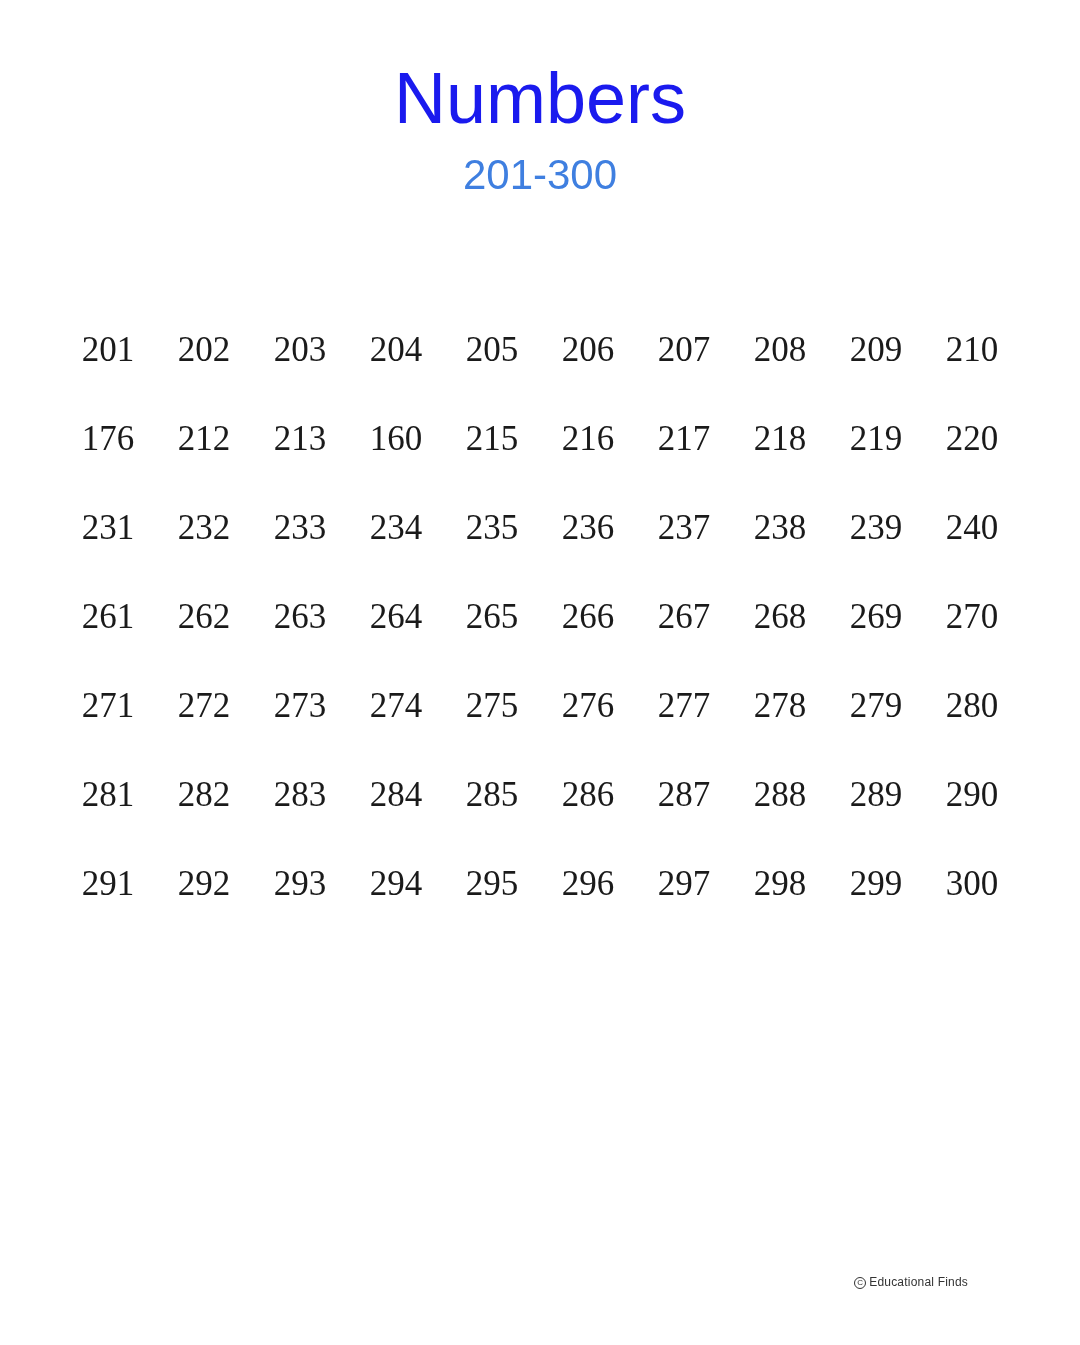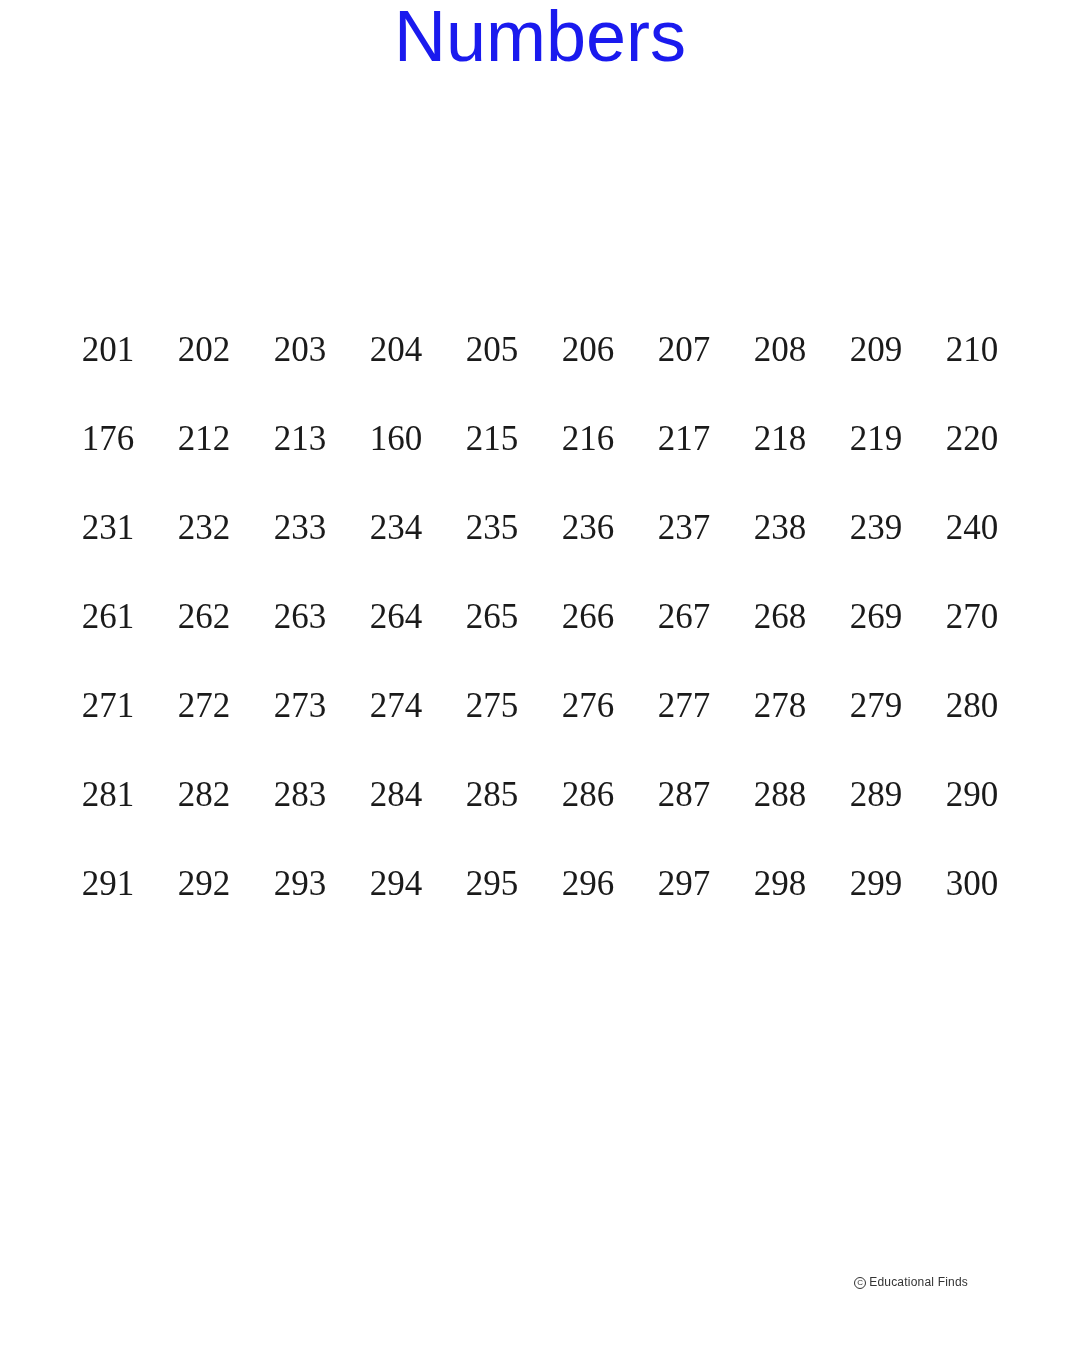--- a/index.html
+++ b/index.html
@@ -22,20 +22,21 @@
     box-sizing: border-box;
   }
   .title {
     text-align: center;
     font-family: "Liberation Sans", sans-serif;
     font-size: 72px;
     font-weight: 400;
     color: #1a1aee;
     letter-spacing: 0px;
     margin: 0;
+    padding-top: 62px;
     line-height: 1.0;
   }
   .subtitle {
     text-align: center;
     font-family: "Liberation Sans", sans-serif;
     font-size: 42px;
     font-weight: 400;
     color: #3f7fe0;
     margin: 0;
     padding-top: 20px;
@@ -84,20 +85,21 @@
     margin-right: 3px;
     vertical-align: 1px;
   }
 </style>
 </head>
 <body>
 
 <div class="page">
 
   <h1 class="title">Numbers</h1>
+  <h2 class="subtitle">201-300</h2>
 
   <div class="grid-wrap">
     <table class="number-grid">
       <tbody>
         <tr>
           <td>201</td>
           <td>202</td>
           <td>203</td>
           <td>204</td>
           <td>205</td>

